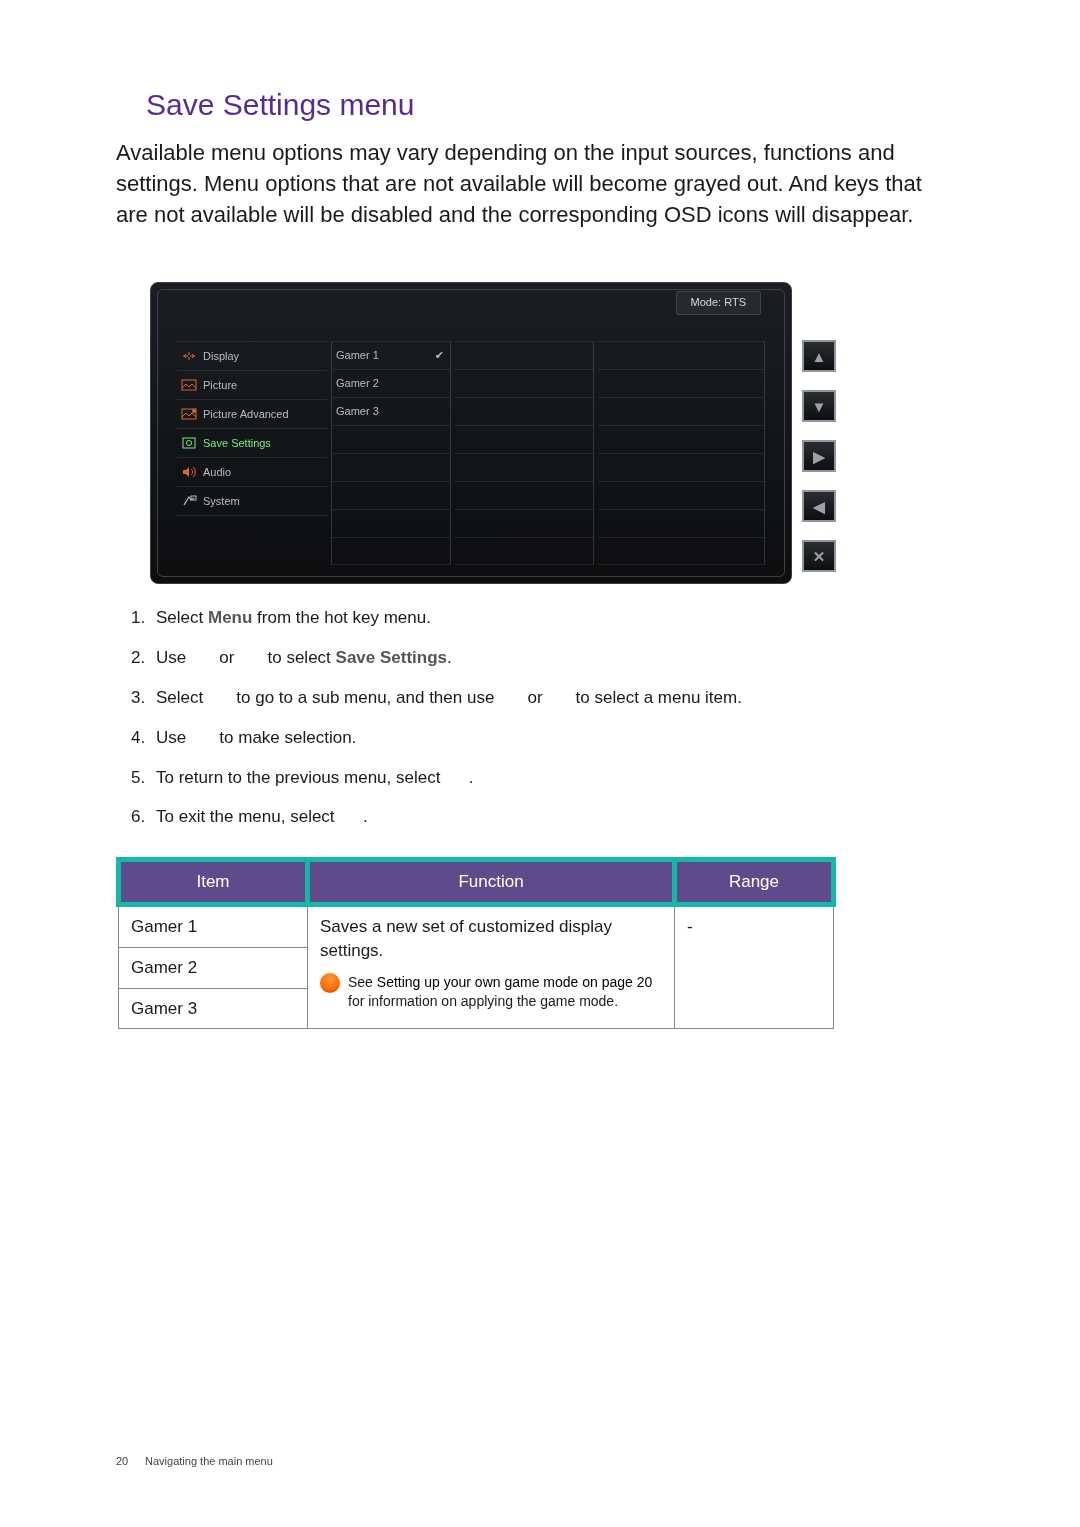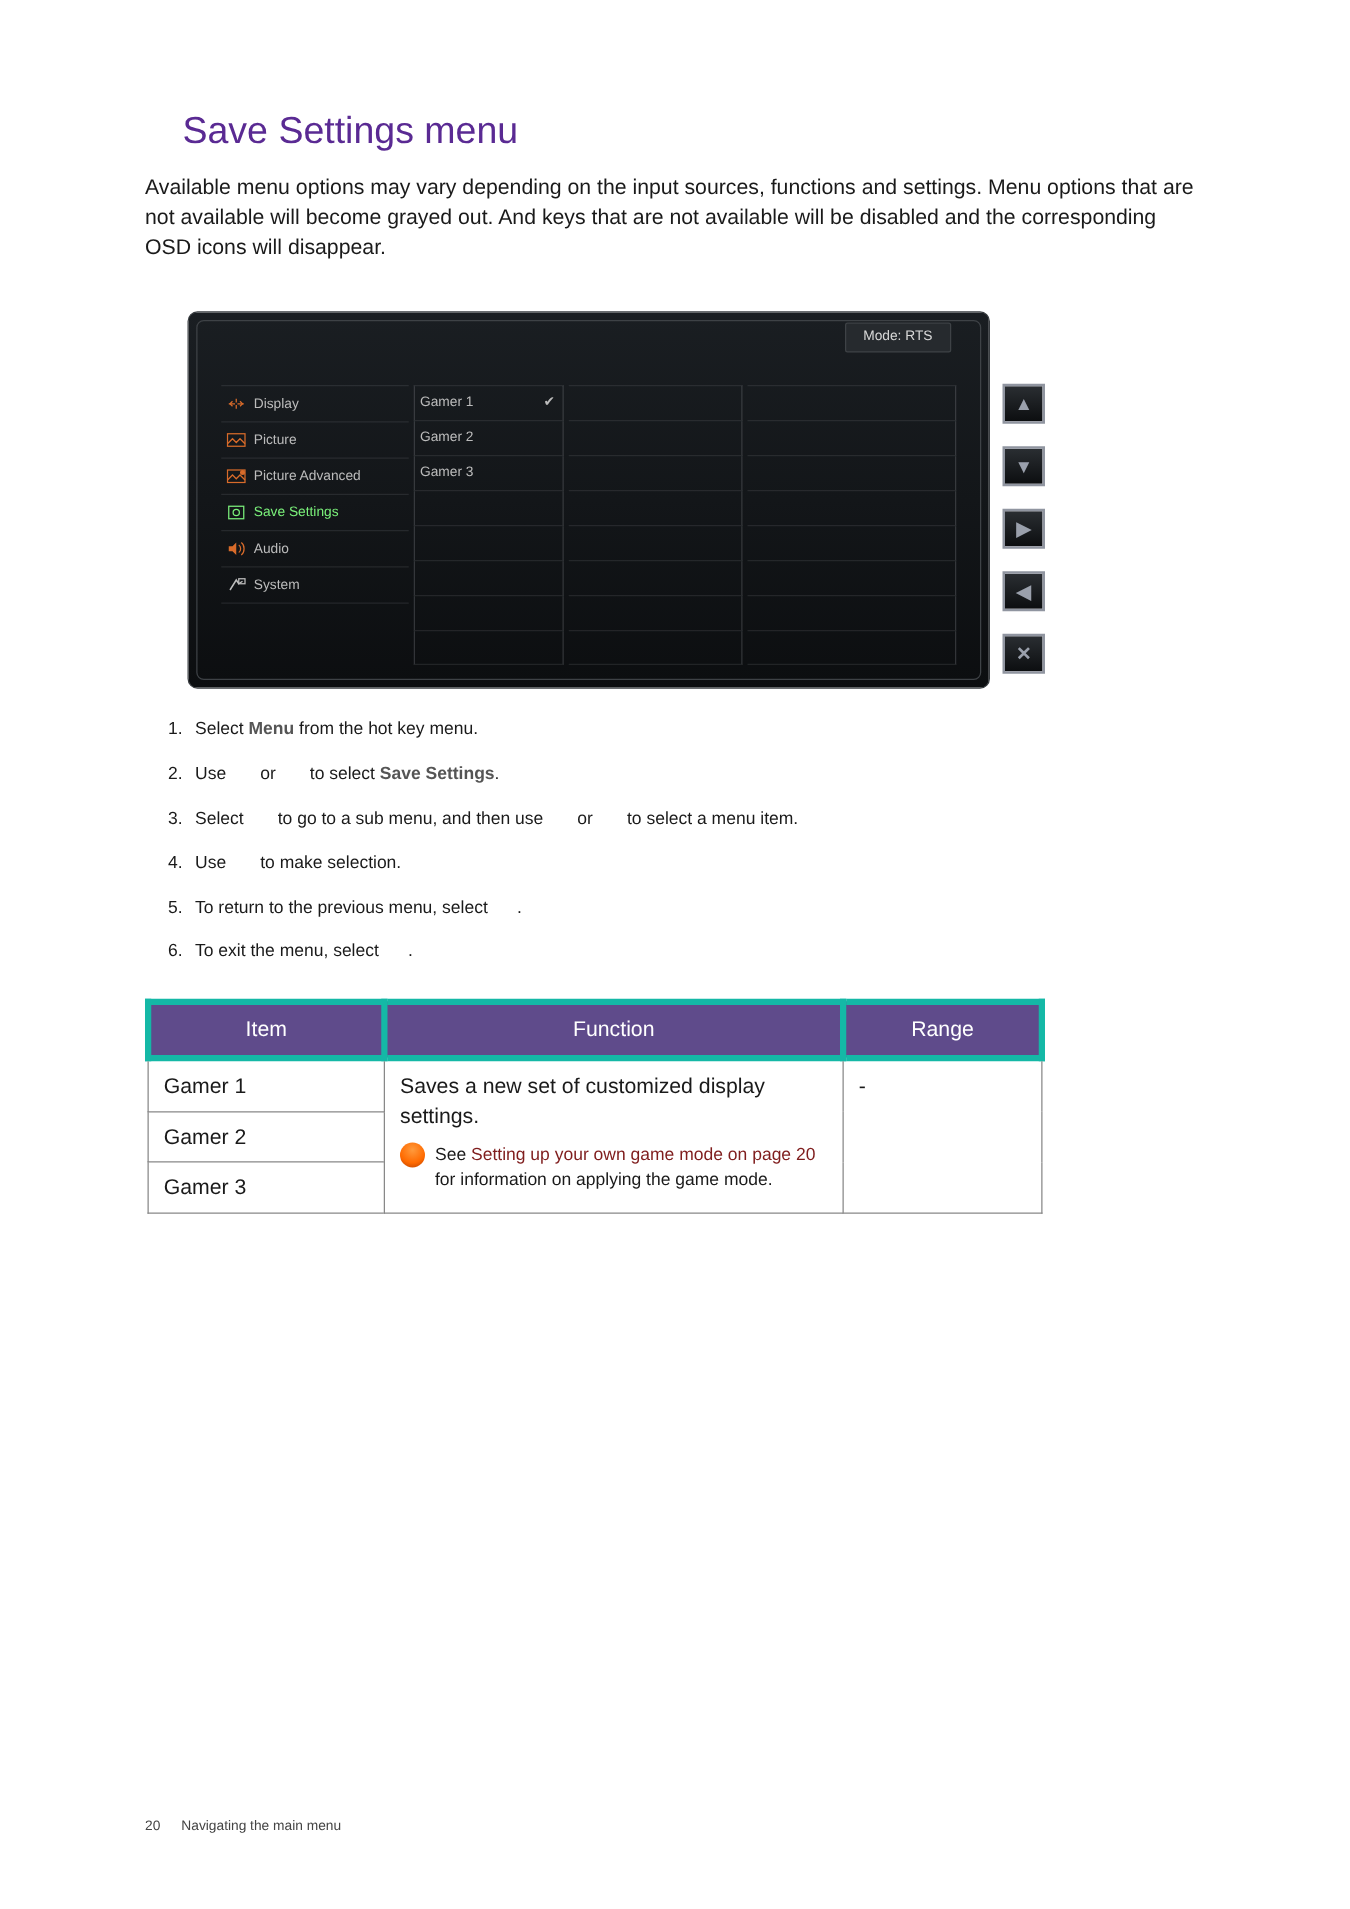--- a/index.html
+++ b/index.html
@@ -1,18 +1,18 @@
 <!DOCTYPE html>
 <html><head>
 <meta charset="utf-8">
 <style>
   body { margin:0; background:#fff; font-family: Arial, Helvetica, sans-serif; color:#1a1a1a; font-size:17px; line-height:1.4; }
   .page { width:1080px; height:1527px; position:relative; box-sizing:border-box; padding:84px 90px 0 116px; }
   .title { color:#5a2a93; font-size:30px; font-weight:500; margin-bottom:12px;margin-left:30px; }
-  .intro { font-size:17px; margin-bottom:40px; max-width:840px; }
+  .intro { font-size:22px; margin-bottom:52px; max-width:840px; }
 
   
   .osd-wrap { display:flex; gap:10px; margin:0 0 20px 20px; }
   .osd { width:640px; height:300px; background: linear-gradient(180deg,#1a1e22 0%,#0c0e10 100%); border-radius:8px; position:relative; overflow:hidden; border:1px solid #3a3e42;margin-left:14px; }
   .osd::before { content:""; position:absolute; inset:6px; border:1px solid #3e4246; border-radius:6px; pointer-events:none; }
   .osd-mode { position:absolute; top:8px; right:30px; background:#262a2e; color:#d8d8d8; font-size:11px; padding:3px 14px; border-radius:2px; border:1px solid #3e4246; }
   .osd-body { display:flex; position:absolute; top:58px; left:26px; right:26px; bottom:18px; gap:4px; }
   .osd-col { display:flex; flex-direction:column; }
   .col-nav { width:150px; }
   .col-sub { width:120px; }
@@ -27,28 +27,28 @@
   .check { margin-left:auto; margin-right:6px; font-size:11px; color:#bcbcbc; }
   .col-empty .osd-row, .col-empty2 .osd-row { border-right:1px solid rgba(120,124,128,.35); }
   .col-empty .osd-row:first-child, .col-empty2 .osd-row:first-child { border-top:1px solid rgba(120,124,128,.2); }
 
   
   .nav-buttons { width:36px; display:flex; flex-direction:column; gap:18px; padding-top:58px; }
   .nav-btn { width:30px; height:28px; border:2px solid #9095a0; background:linear-gradient(180deg,#2a2e32,#0c0e10); display:flex; align-items:center; justify-content:center; color:#9aa0ac; font-size:15px; font-weight:bold; }
 
   
   ol.steps { margin:22px 0 28px 12px; padding:0 0 0 22px; }
-  ol.steps li { margin-bottom:16px; padding-left:6px; font-size:14px; }
+  ol.steps li { margin-bottom:16px; padding-left:6px; font-size:17px; }
   .osd-word { font-weight:bold; color:#555; }
 
   
   table.ref { width:720px; border-collapse:collapse; margin-top:18px; }
   table.ref th { background:#5f4b8b; color:#fff; font-weight:500; font-size:17px; padding:8px 12px; border:5px solid #14b8a6; text-align:center; }
   table.ref td { border:1px solid #888; padding:8px 12px; font-size:17px; vertical-align:top; }
-  .link { color:#7f1d1d; }
+  .link { color:#000000; }
   .tip-row { display:flex; gap:8px; align-items:flex-start; font-size:14px; margin-top:10px; }
   .tip-icon { width:20px; height:20px; background:radial-gradient(circle at 50% 30%, #ff9a3c 0%, #ff6a00 60%, #b33c00 100%); border-radius:50%; flex-shrink:0; }
 
   .footer { position:absolute; bottom:58px; left:116px; font-size:11px; color:#444; }
   .pg { display:inline-block; width:26px; }
 </style>
 </head>
 <body>
 
 <div class="page">

